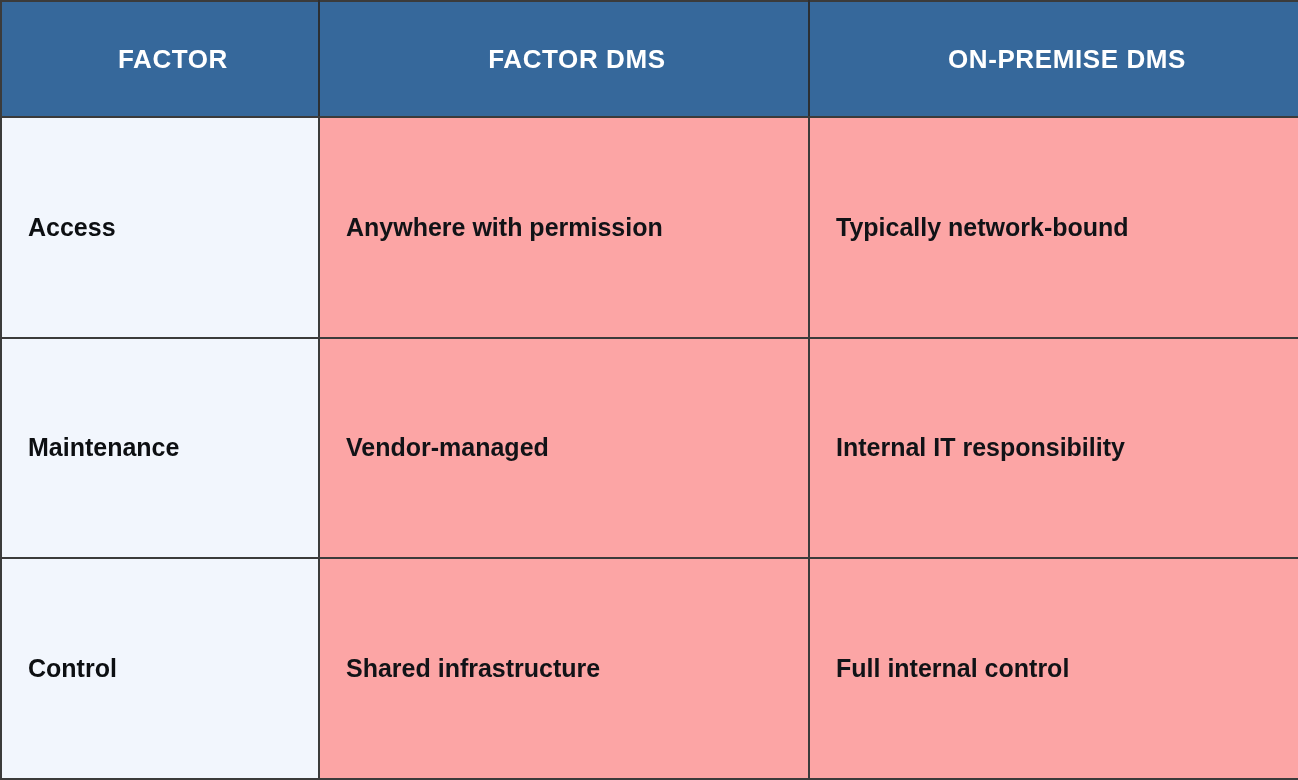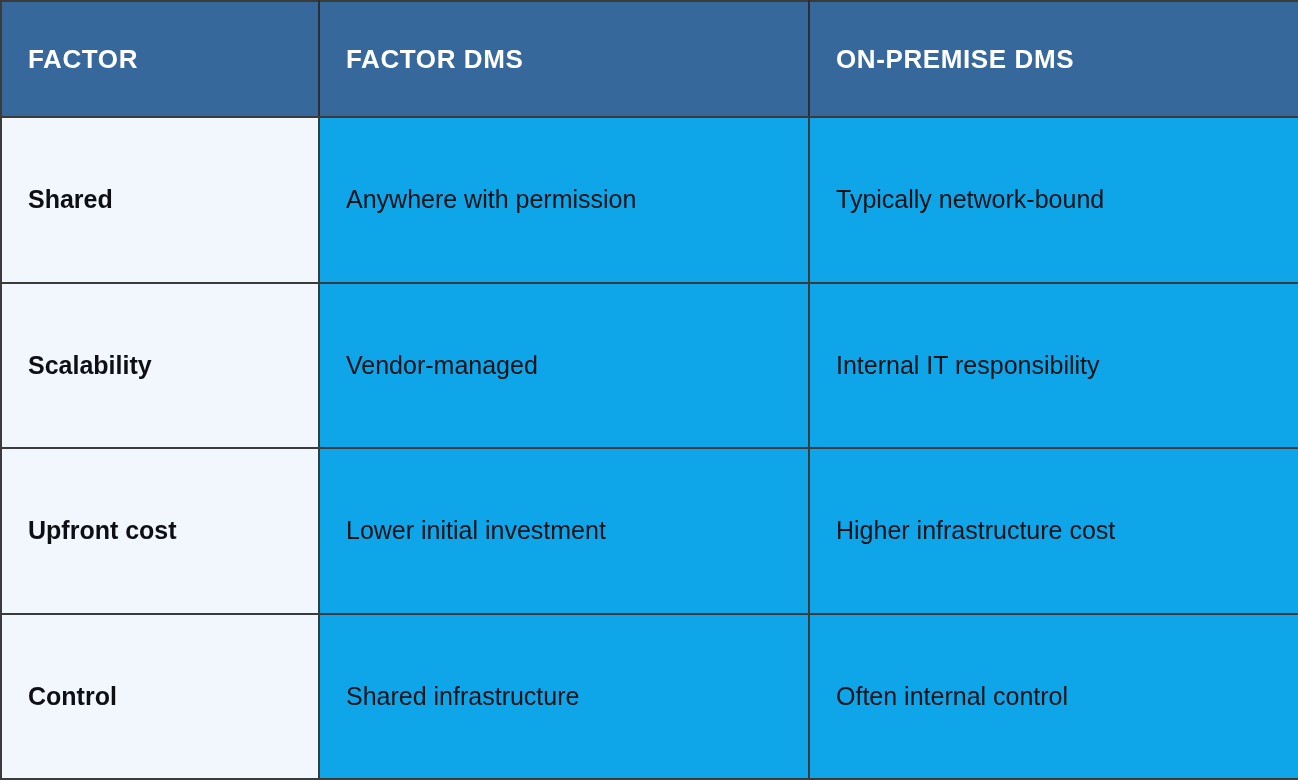--- a/index.html
+++ b/index.html
@@ -32,41 +32,41 @@
   
   thead tr {
     height: 116px;
   }
   th.head-cell {
     background: #36689b;
     color: #ffffff;
     font-size: 26px;
     font-weight: bold;
     letter-spacing: 0.6px;
-    text-align: left;
+    text-align: center;
     vertical-align: middle;
     padding: 0 0 0 26px;
     border-right: 2px solid #2b2f33;
     border-bottom: 2px solid #3b3b3b;
     white-space: nowrap;
     overflow: hidden;
   }
   th.head-cell.last { border-right: none; }
 
   
   tbody tr { height: 110px; }
 
   td.cell {
     font-size: 25px;
-    font-weight: normal;
+    font-weight: bold;
     color: #111317;
     text-align: left;
     vertical-align: middle;
     padding: 0 18px 0 26px;
-    background: #0ea5e9;
+    background: #fca5a5;
     border-top: 2px solid #3b3b3b;
     border-right: 2px solid #3b3b3b;
     overflow: hidden;
     line-height: 1.25;
   }
   td.cell.factor-cell {
     background: #f2f6fd;
     font-weight: bold;
     color: #0d0f12;
   }
@@ -87,33 +87,28 @@
   <thead>
     <tr>
       <th class="head-cell">FACTOR</th>
       <th class="head-cell">FACTOR DMS</th>
       <th class="head-cell last">ON-PREMISE DMS</th>
     </tr>
   </thead>
 
   <tbody>
     <tr>
-      <td class="cell factor-cell">Shared</td>
+      <td class="cell factor-cell">Access</td>
       <td class="cell">Anywhere with permission</td>
       <td class="cell last">Typically network-bound</td>
     </tr>
     <tr>
-      <td class="cell factor-cell">Scalability</td>
+      <td class="cell factor-cell">Maintenance</td>
       <td class="cell">Vendor-managed</td>
       <td class="cell last">Internal IT responsibility</td>
     </tr>
     <tr>
-      <td class="cell factor-cell">Upfront cost</td>
-      <td class="cell">Lower initial investment</td>
-      <td class="cell last">Higher infrastructure cost</td>
-    </tr>
-    <tr>
       <td class="cell factor-cell">Control</td>
       <td class="cell">Shared infrastructure</td>
-      <td class="cell last">Often internal control</td>
+      <td class="cell last">Full internal control</td>
     </tr>
   </tbody>
 </table>
 
 </body></html>

